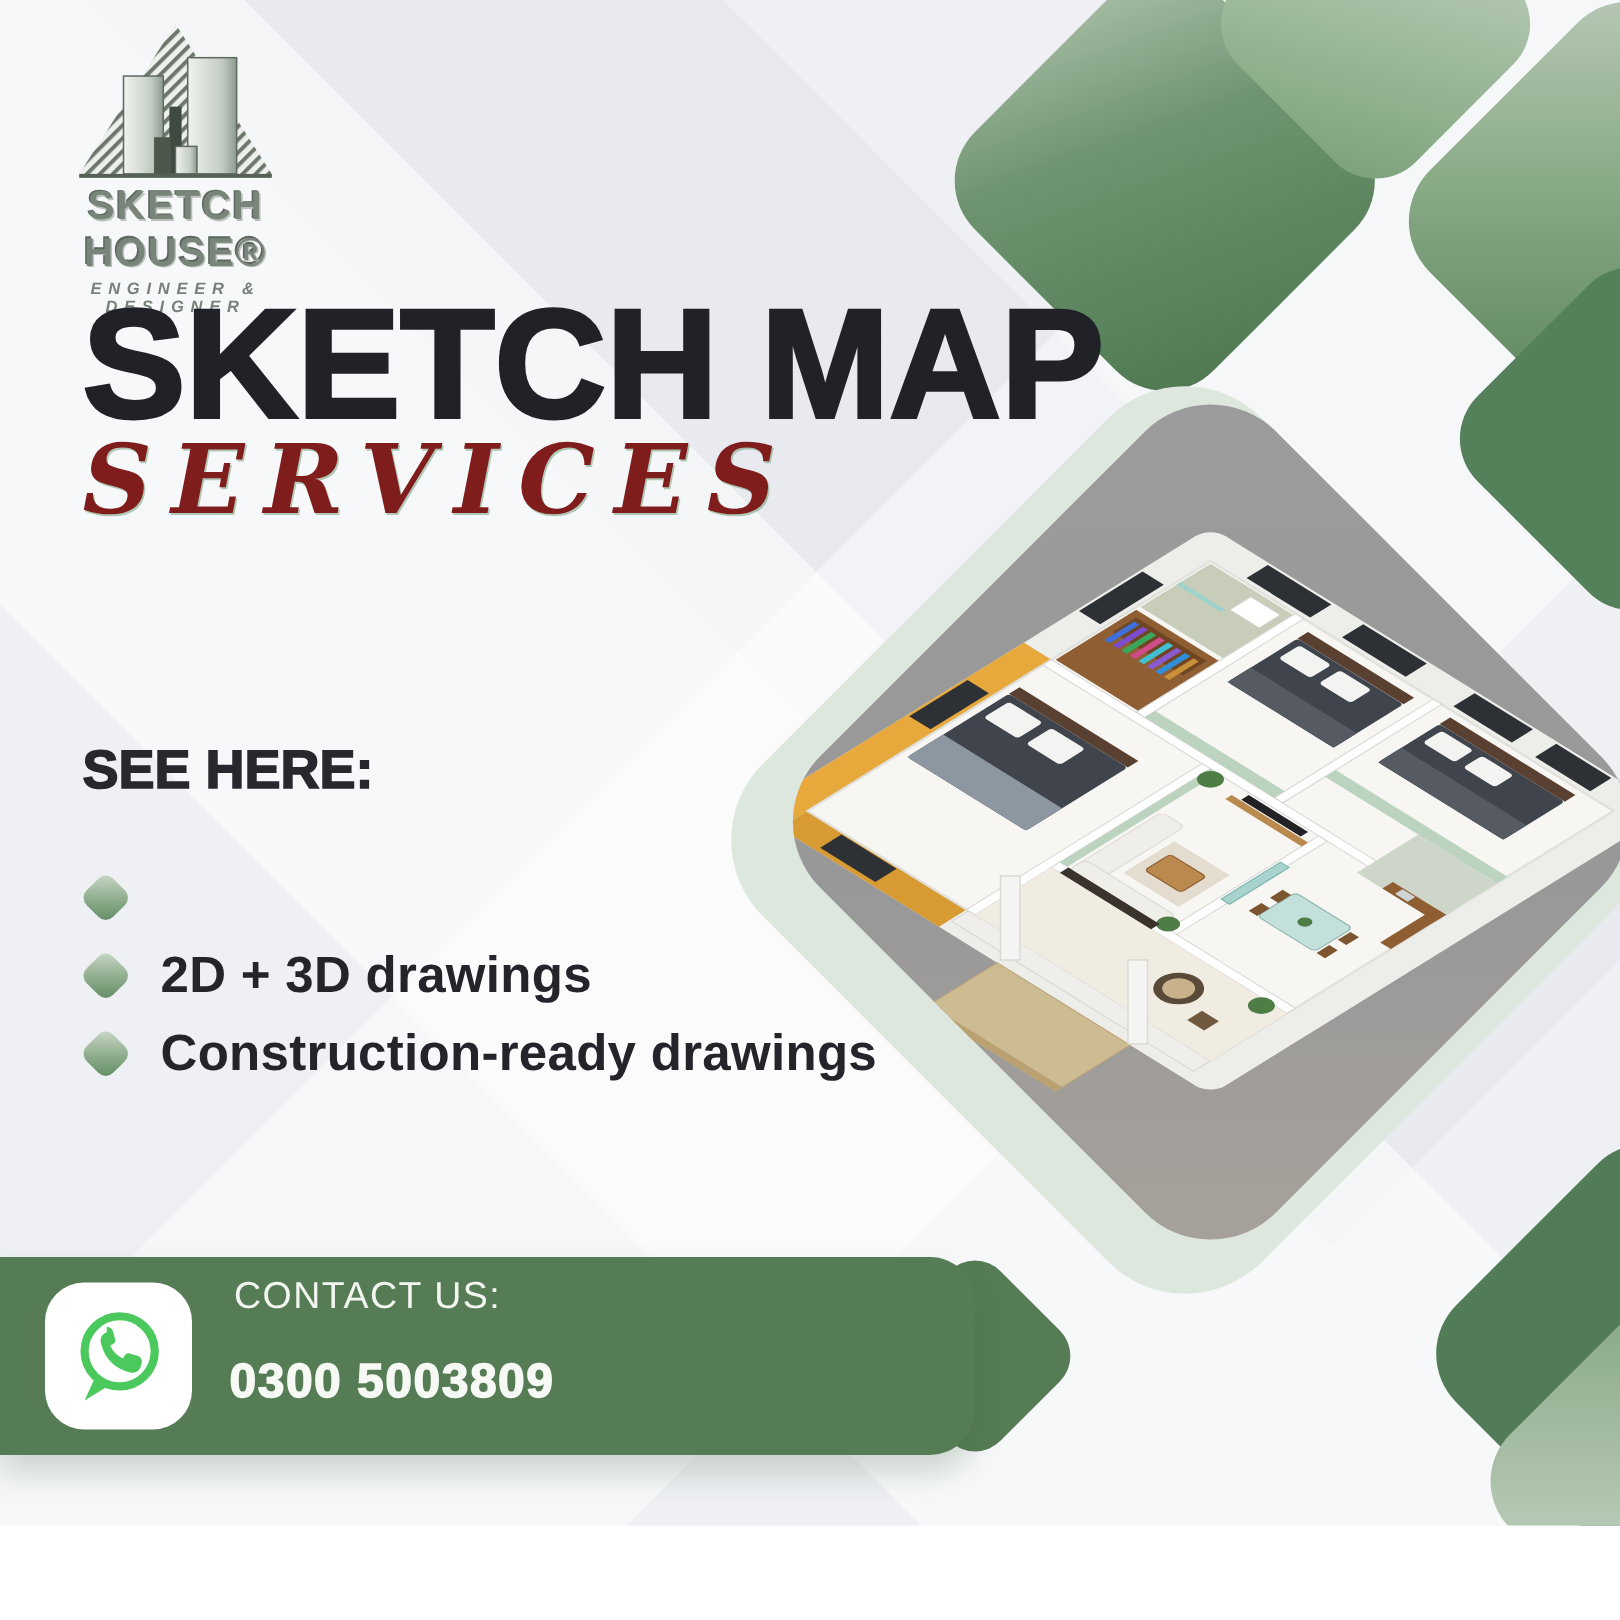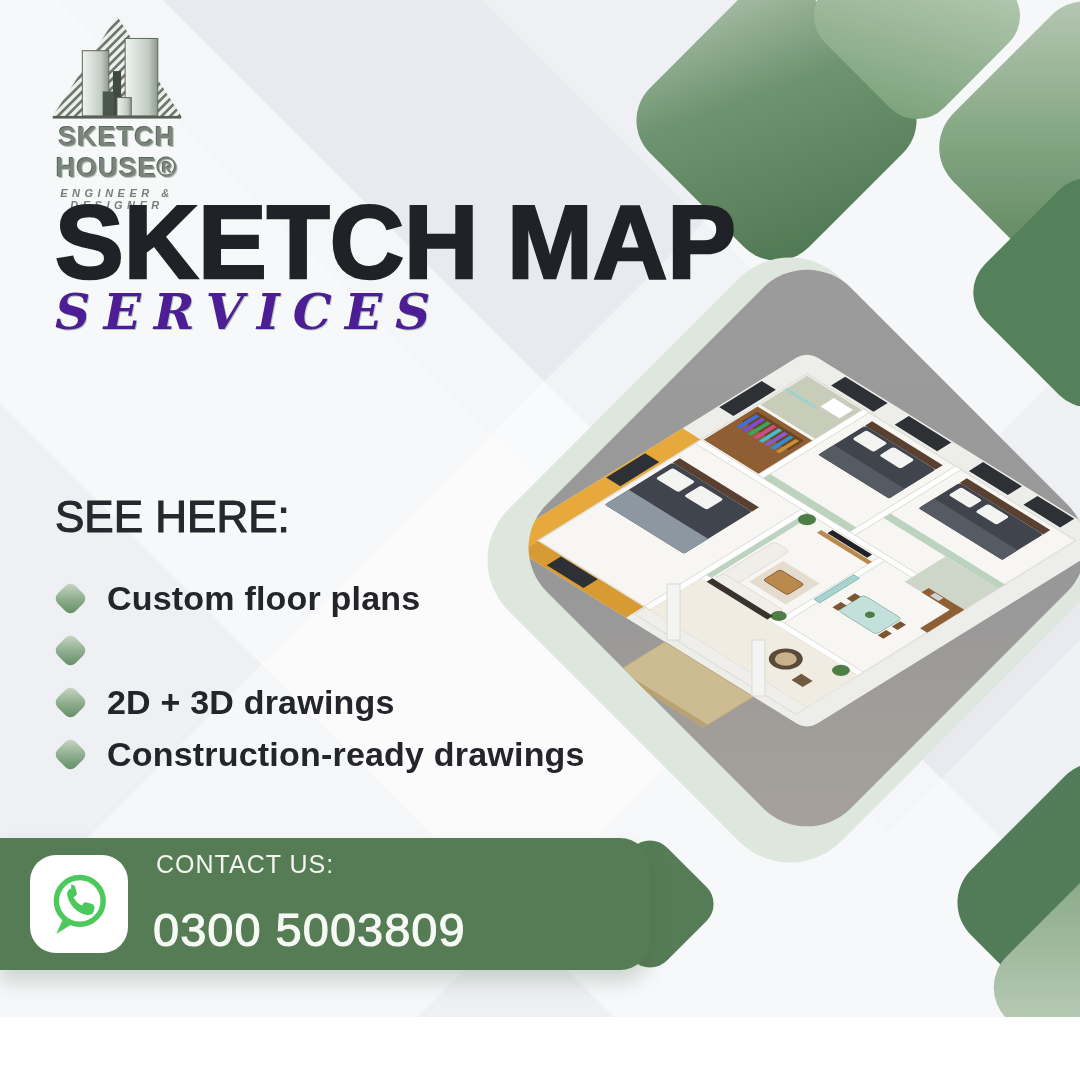--- a/index.html
+++ b/index.html
@@ -30,25 +30,25 @@
   .logo svg{display:block;margin:0 auto;}
   .brand-name{font-size:27px;font-weight:bold;letter-spacing:1px;color:#79847b;
       text-shadow:1px 1px 0 #b9c1ba, -1px -1px 0 #5c675d;margin-top:2px;}
   .brand-tagline{font-size:11px;font-weight:bold;letter-spacing:4.5px;color:#78827a;margin-top:3px;font-style:italic;}
 
   
   .headline{position:absolute;left:55px;top:196px;z-index:6;}
   .hl-line{font-weight:bold;color:#212227;font-size:103px;line-height:.92;
       letter-spacing:0;-webkit-text-stroke:2.6px #212227;white-space:nowrap;}
   .hl-script{font-family:"DejaVu Serif",serif;font-style:italic;font-weight:bold;
-      font-size:49px;letter-spacing:13px;color:#4c1d95;margin-top:-8px;
+      font-size:64px;letter-spacing:13px;color:#7f1d1d;margin-top:-8px;
       text-shadow:1px 1px 0 rgba(94,143,99,.45);white-space:nowrap;}
 
   
-  .see-here{position:absolute;left:55px;top:492px;font-size:44px;font-weight:normal;
+  .see-here{position:absolute;left:55px;top:492px;font-size:36px;font-weight:bold;
       color:#26282e;-webkit-text-stroke:1.1px #26282e;z-index:6;}
   .feature-list{position:absolute;left:58px;top:572px;list-style:none;margin:0;padding:0;z-index:6;}
   .feature-list li{display:flex;align-items:center;height:52px;}
   .bullet{width:25px;height:25px;border-radius:7px;transform:rotate(45deg);flex:0 0 25px;
       background:linear-gradient(135deg,#cfdccd 0%,#8cab8b 55%,#5d8a60 100%);}
   .item-text{margin-left:24px;font-size:34px;font-weight:bold;color:#23252b;letter-spacing:.2px;}
 
   
   .mint-dia{position:absolute;left:555px;top:325px;width:470px;height:470px;border-radius:72px;
       transform:rotate(45deg);background:#dee7dd;z-index:3;}
@@ -59,21 +59,21 @@
       background:linear-gradient(180deg,#9c9c9c 0%,#989899 55%,#a8a29a 100%);}
 
   
   .contact-bar{position:absolute;left:0;top:838px;width:650px;height:132px;background:#567c55;
       border-radius:0 30px 30px 0;z-index:7;box-shadow:0 12px 20px rgba(60,90,60,.22);}
   .bar-tip{position:absolute;left:598px;top:852px;width:104px;height:104px;border-radius:24px;
       transform:rotate(45deg);background:#567c55;z-index:6;}
   .wa-badge{position:absolute;left:30px;top:17px;width:98px;height:98px;border-radius:26px;
       background:#ffffff;display:flex;align-items:center;justify-content:center;}
   .contact-label{position:absolute;left:156px;top:12px;font-size:25px;color:#f2f5f0;letter-spacing:1px;}
-  .contact-phone{position:absolute;left:153px;top:64px;font-size:47px;font-weight:normal;color:#f7f9f5;
+  .contact-phone{position:absolute;left:153px;top:64px;font-size:32px;font-weight:bold;color:#f7f9f5;
       -webkit-text-stroke:1px #f7f9f5;letter-spacing:1px;}
 </style>
 </head>
 <body>
 
 <div class="canvas">
 
   <div class="stripe stripe-c"></div>
   <div class="stripe stripe-a"></div>
   <div class="stripe stripe-b"></div>
@@ -221,24 +221,20 @@
 
   <div class="headline">
     <div class="hl-line">SKETCH MAP</div>
     <div class="hl-script">SERVICES</div>
   </div>
 
   <div class="see-here">SEE HERE:</div>
   <ul class="feature-list">
     <li>
       <span class="bullet"></span>
-      <span class="item-text">Custom floor plans</span>
-    </li>
-    <li>
-      <span class="bullet"></span>
     </li>
     <li>
       <span class="bullet"></span>
       <span class="item-text">2D + 3D drawings</span>
     </li>
     <li>
       <span class="bullet"></span>
       <span class="item-text">Construction-ready drawings</span>
     </li>
   </ul>

